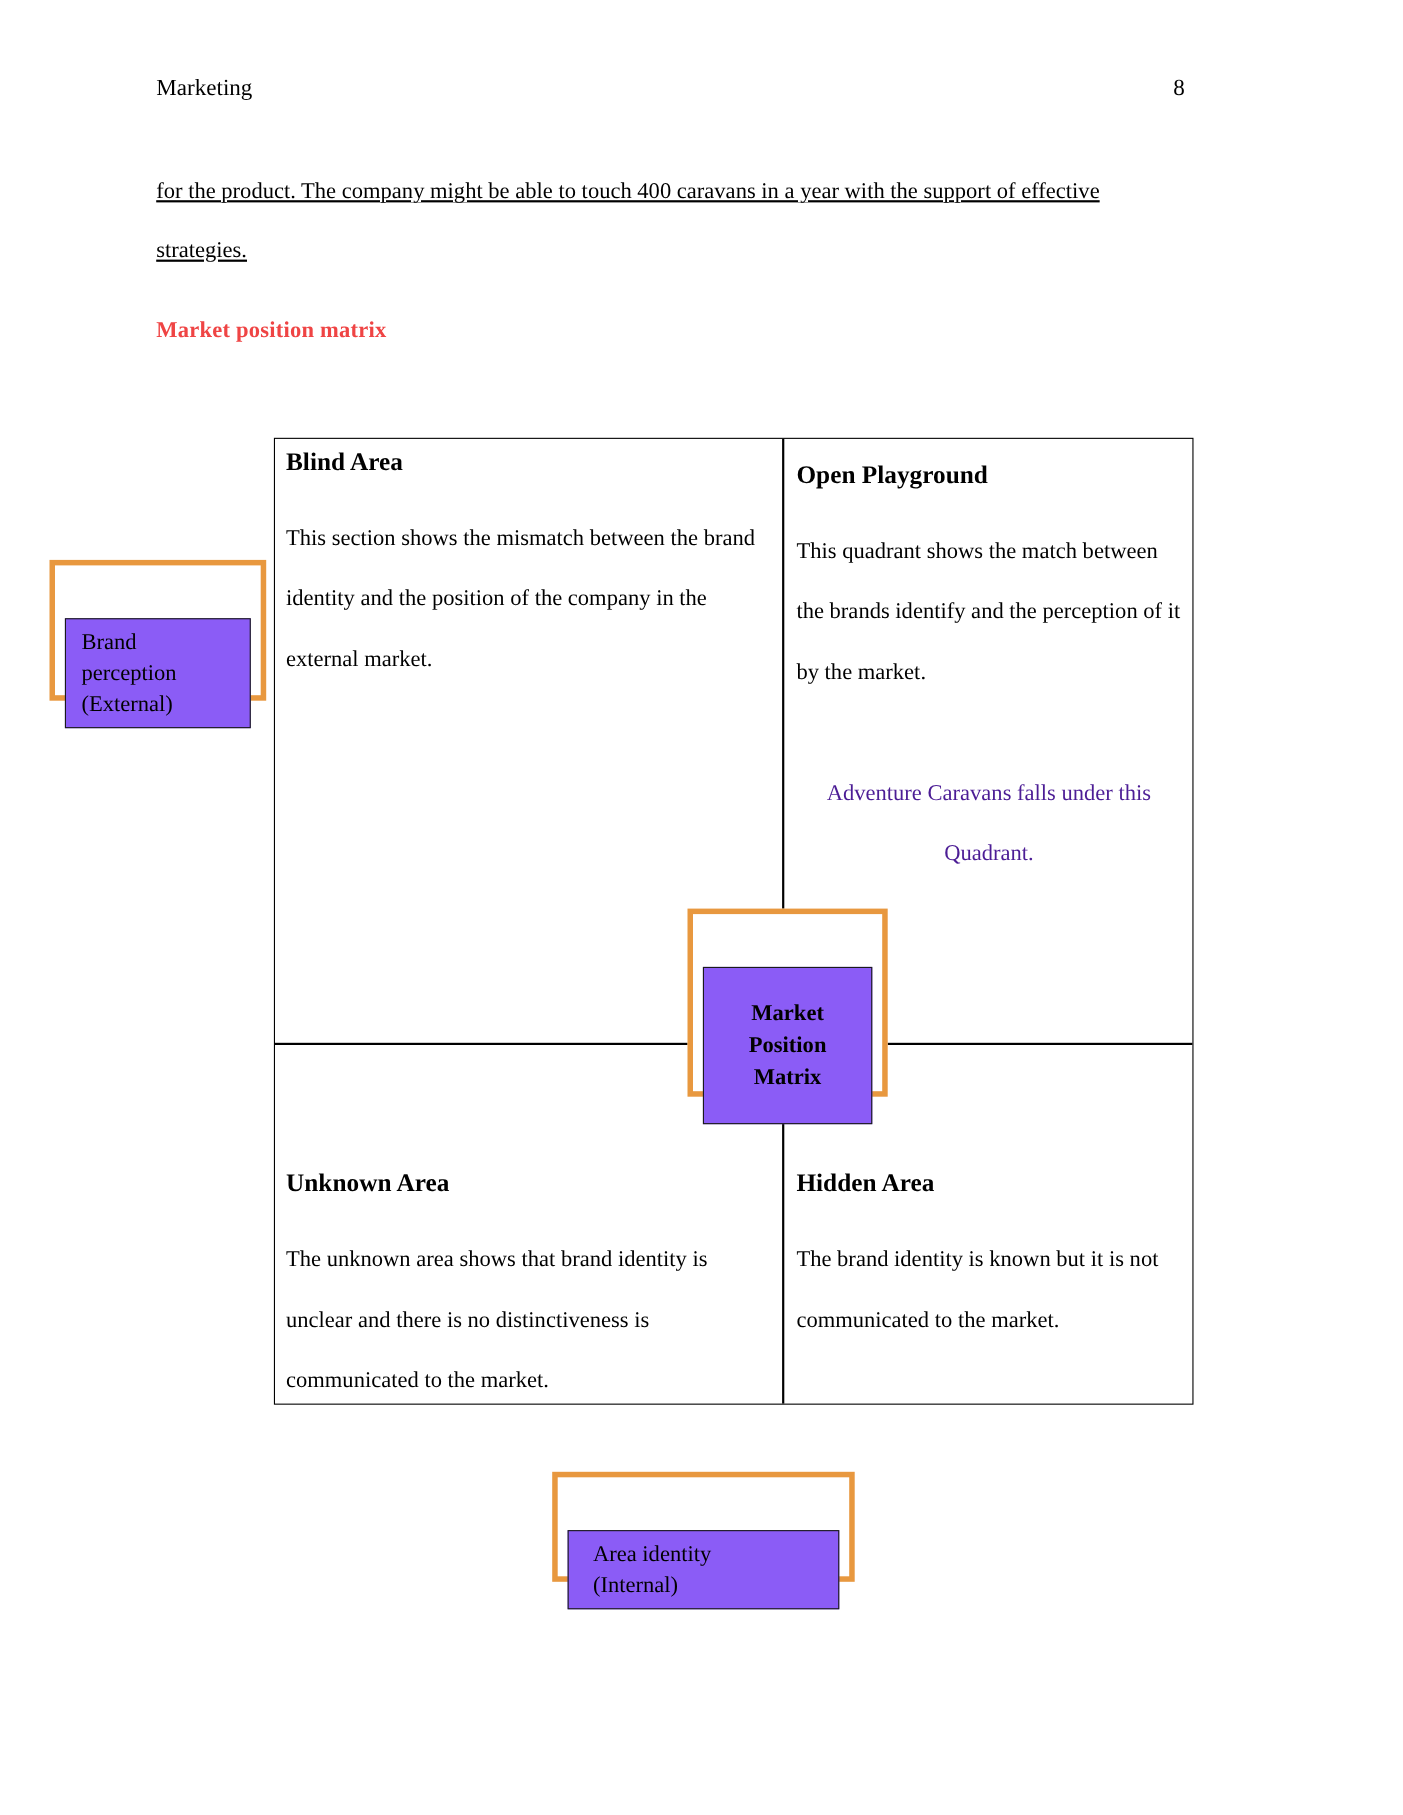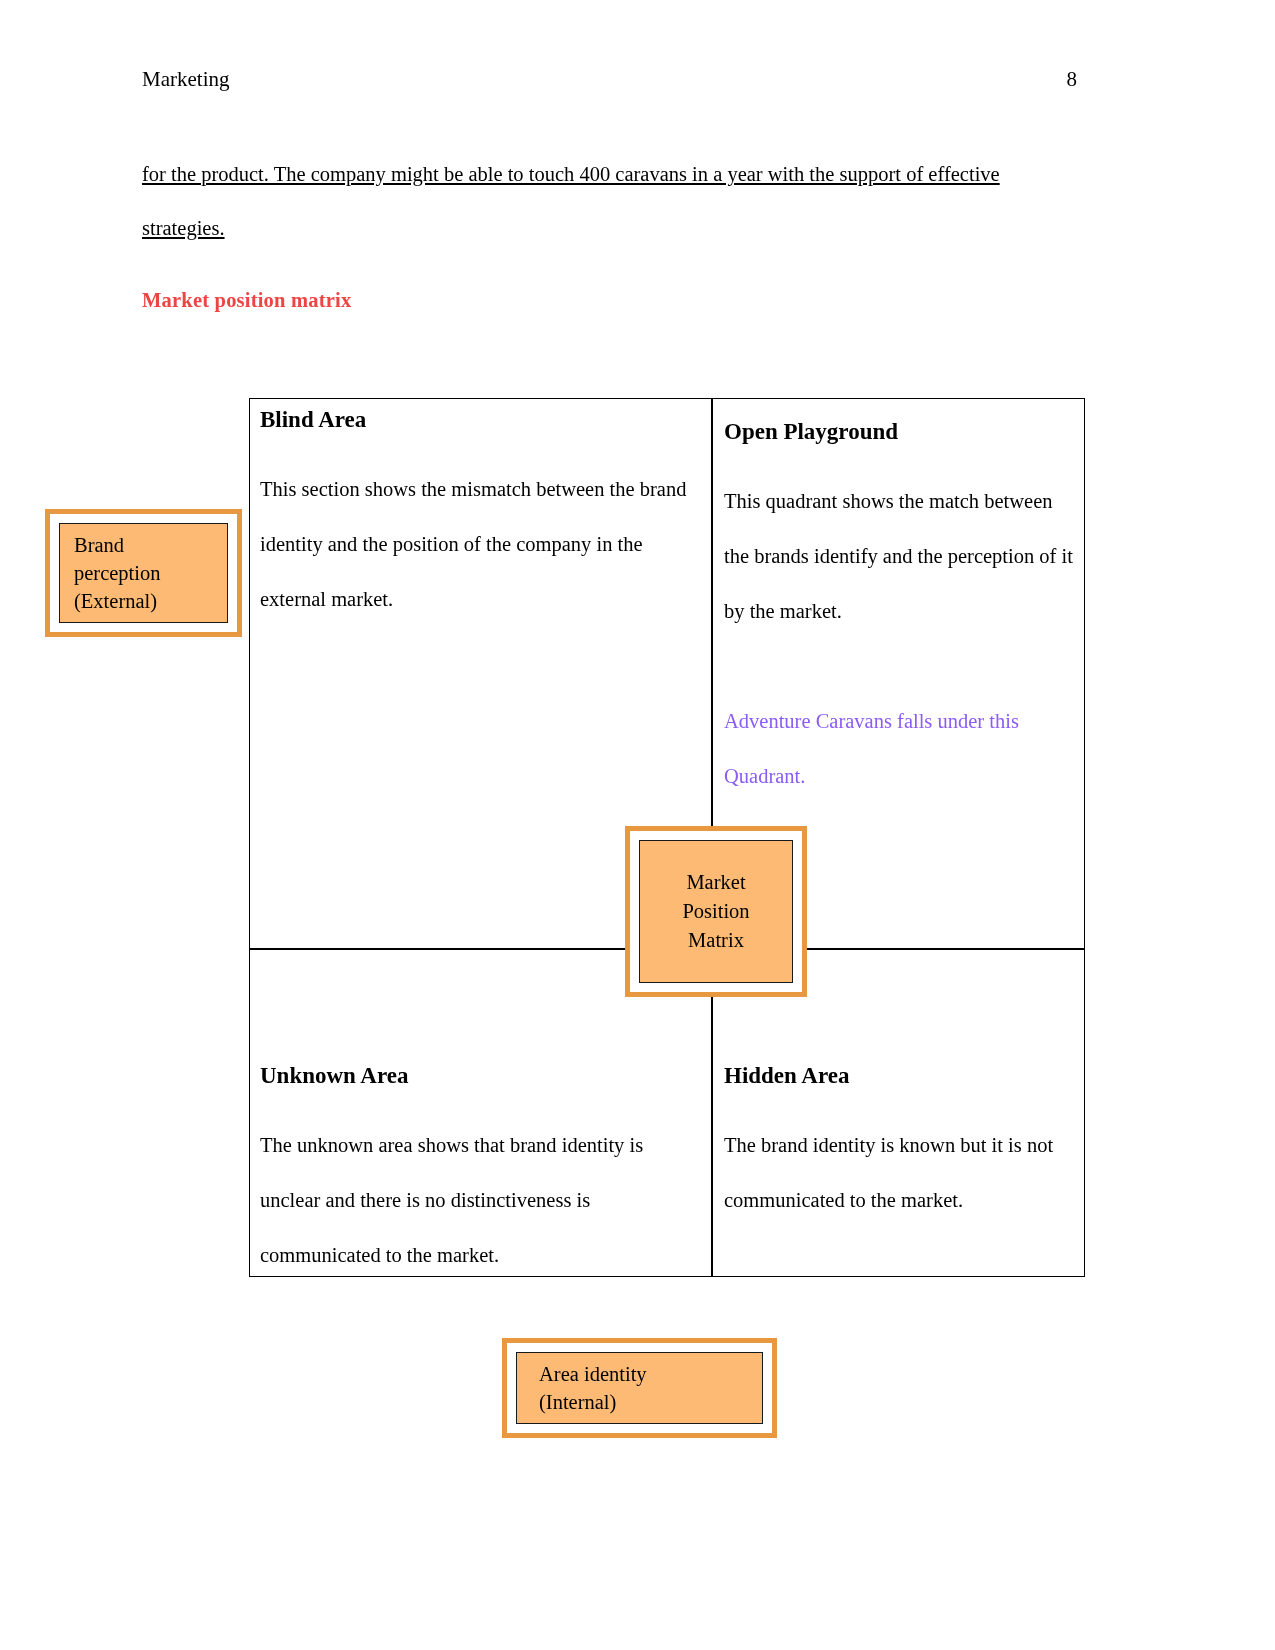--- a/index.html
+++ b/index.html
@@ -94,21 +94,22 @@
   }
   .quad-body {
     font-size: 20.5px;
     line-height: 55px;
     margin: 0;
   }
   .quad-note {
     font-size: 20.5px;
     line-height: 55px;
     margin: 0;
-    color: #8b5cf6;
+    color: #4c1d95;
+    text-align: center;
   }
   .quad-spacer { height: 55px; }
 
   #quad-blind   { left: 10px;  top: 8px;   width: 445px; }
   #quad-open    { left: 474px; top: 20px;   width: 350px; }
   #quad-unknown { left: 10px;  top: 664px; width: 445px; }
   #quad-hidden  { left: 474px; top: 664px; width: 355px; }
 
   #quad-blind .quad-title,
   #quad-open .quad-title,
@@ -119,26 +120,27 @@
   .callout {
     position: absolute;
     box-sizing: border-box;
     border: 5px solid #E8983F;
     background: #ffffff;
     padding: 9px;
   }
   .callout-inner {
     box-sizing: border-box;
     border: 1.4px solid #1a1a1a;
-    background: #fdba74;
+    background: #8b5cf6;
     width: 100%;
     height: 100%;
     display: flex;
     flex-direction: column;
     justify-content: center;
+    margin-top: 39px;
   }
   .callout-inner .cl-line {
     font-size: 20.5px;
     line-height: 28px;
     white-space: pre;
   }
 
   
   #callout-external {
     left: 45px;
@@ -147,20 +149,21 @@
     height: 128px;
   }
   #callout-external .callout-inner { padding: 6px 0 6px 14px; align-items: flex-start; }
 
   
   #callout-center {
     left: 625px;
     top: 826px;
     width: 182px;
     height: 171px;
+    font-weight: bold;
   }
   #callout-center .callout-inner { align-items: center; }
   #callout-center .cl-line { line-height: 29px; text-align: center; }
 
   
   #callout-internal {
     left: 502px;
     top: 1338px;
     width: 275px;
     height: 100px;

